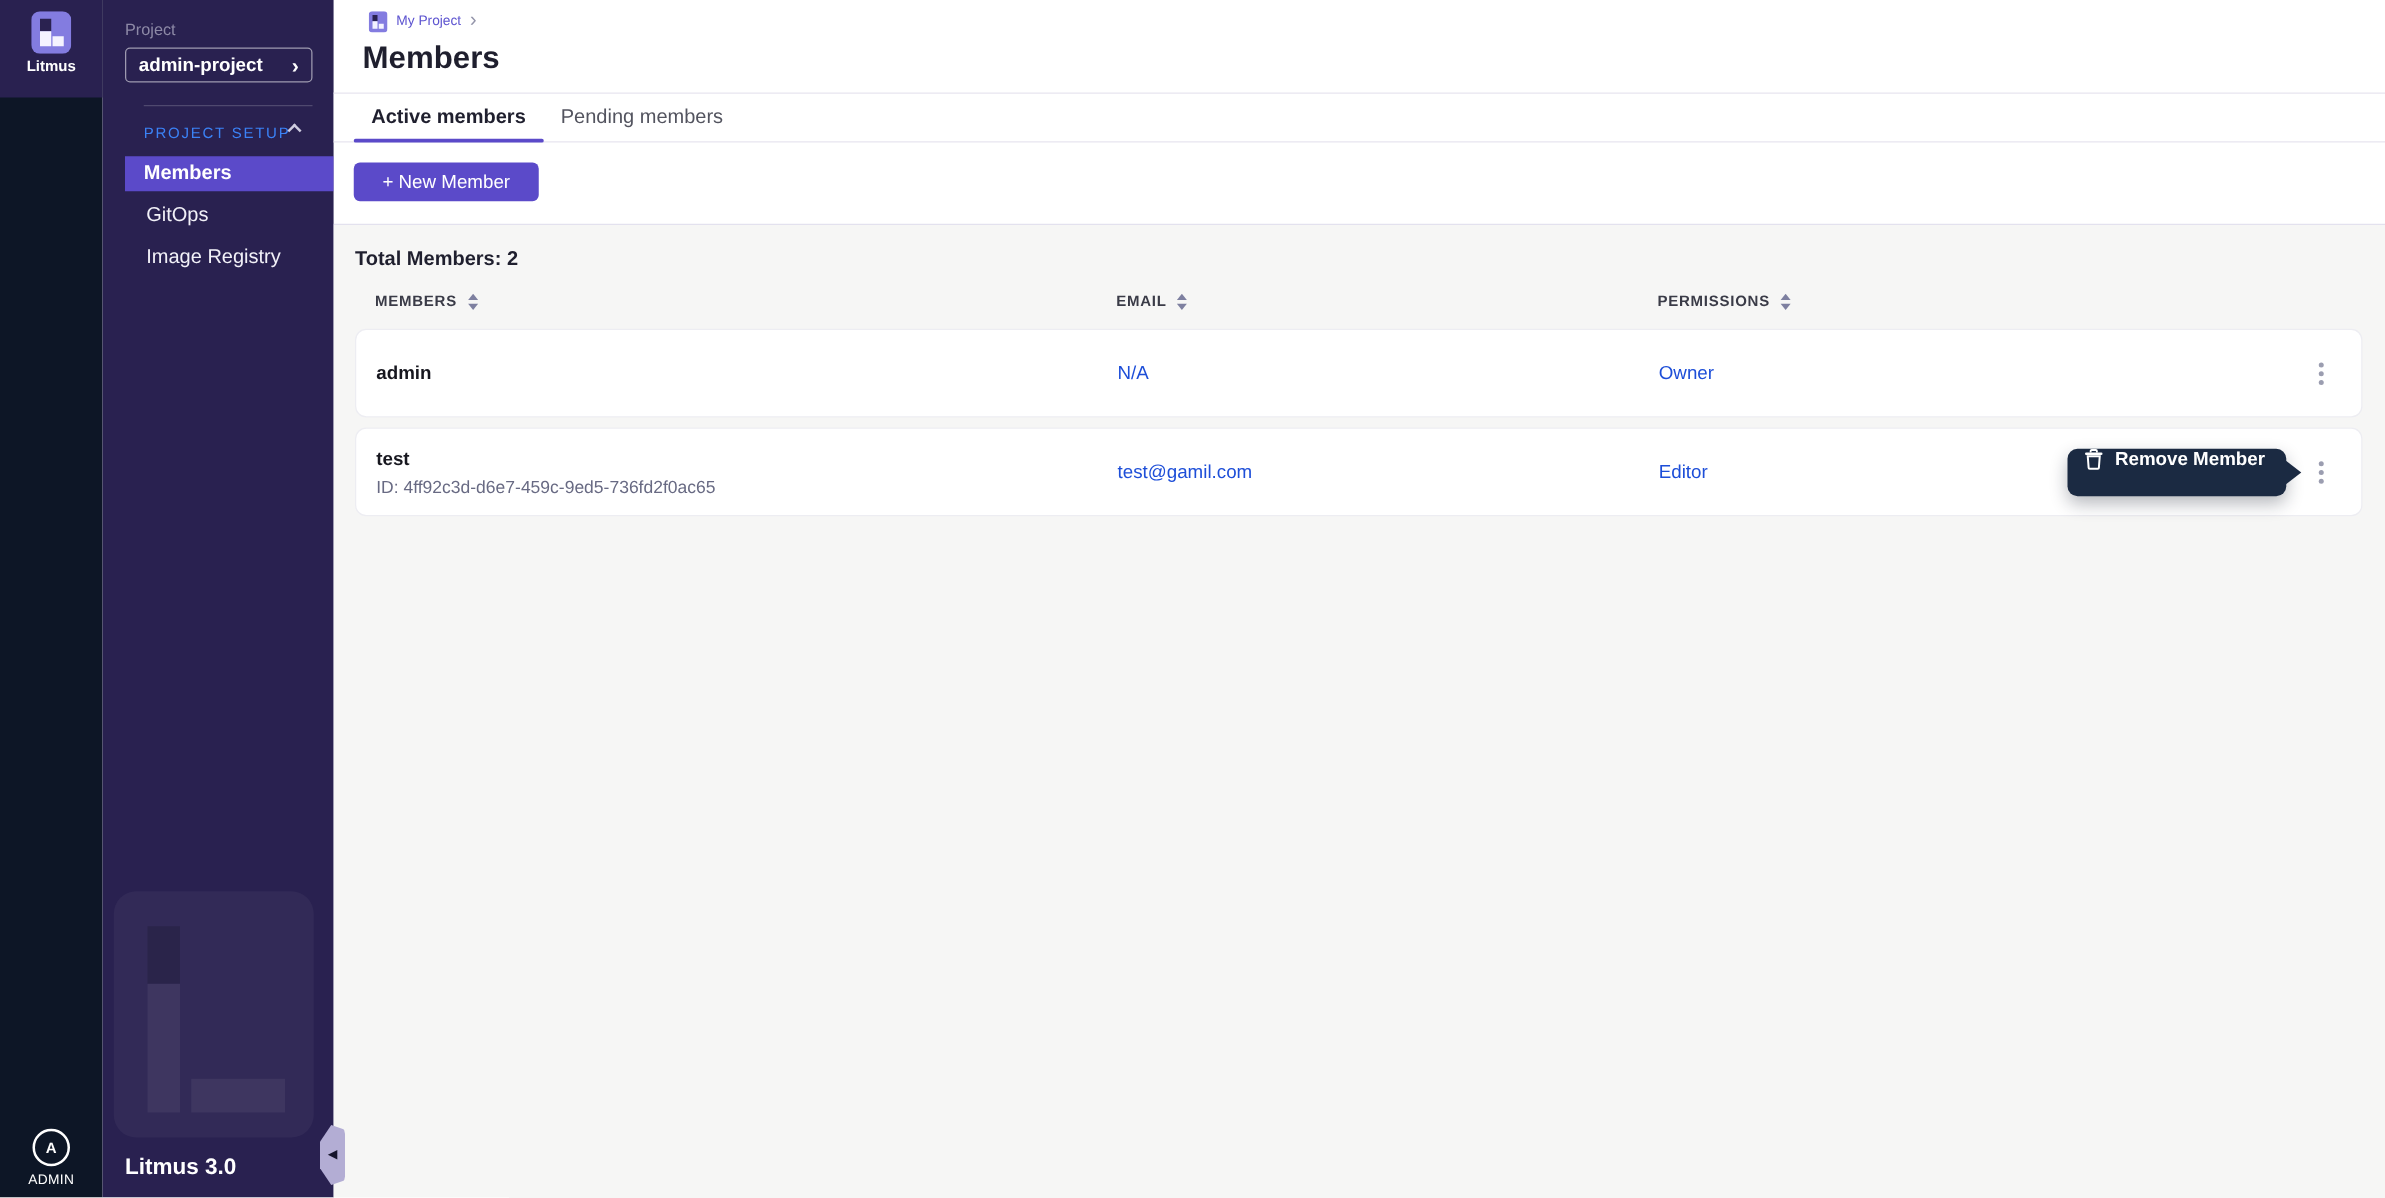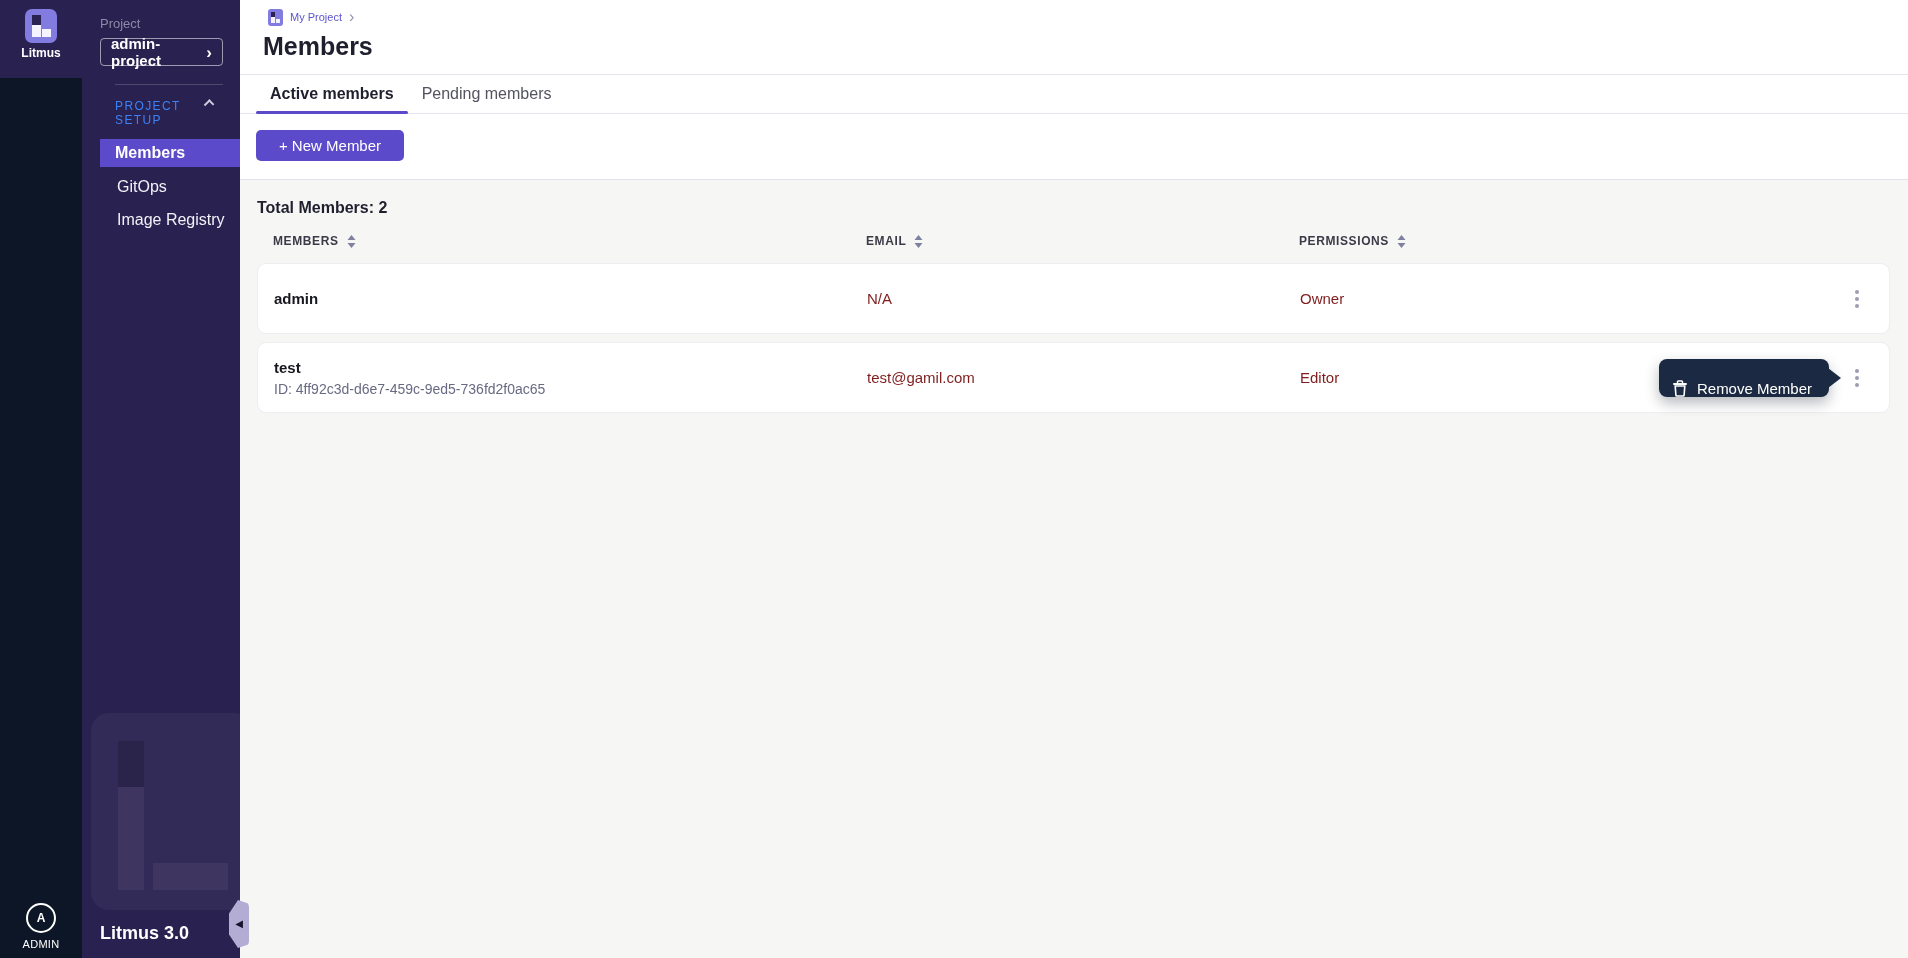--- a/index.html
+++ b/index.html
@@ -10,21 +10,21 @@
   
   .rail { width:82px; background:#0d1626; position:relative; flex-shrink:0; }
   .rail-top { height:78px; background:#292150; display:flex; flex-direction:column; align-items:center; }
   .logo { width:32px; height:34px; margin-top:9px; }
   .logo-label { color:#ffffff; font-size:12px; font-weight:bold; margin-top:3px; }
   .rail-bottom { position:absolute; bottom:8px; left:0; width:82px; display:flex; flex-direction:column; align-items:center; }
   .avatar { width:30px; height:30px; border:2px solid #ffffff; border-radius:50%; display:flex; align-items:center; justify-content:center; color:#ffffff; font-size:12px; font-weight:bold; cursor:pointer; }
   .avatar-label { color:#ffffff; font-size:11px; margin-top:5px; letter-spacing:.3px; }
 
   
-  .sidebar { width:158px; background:#292150; position:relative; flex-shrink:0; color:#f2f1f8; }
+  .sidebar { width:185px; background:#292150; position:relative; flex-shrink:0; color:#f2f1f8; }
   .project-label { margin:16px 0 0 18px; font-size:13px; color:#8d89a6; }
   .project-select { margin:7px 17px 0 18px; height:28px; border:1px solid rgba(255,255,255,.55); border-radius:4px; display:flex; align-items:center; justify-content:space-between; padding:0 10px; font-size:15px; font-weight:bold; color:#ffffff; cursor:pointer; }
   .chev-right { font-size:17px; font-weight:bold; line-height:1; }
   .nav { margin-top:12px; }
   .nav-item { height:41px; display:flex; align-items:center; padding-left:33px; font-size:16px; cursor:pointer; }
   .side-divider { height:1px; background:rgba(255,255,255,.18); margin:18px 17px 0 33px; }
   .section-head { display:flex; justify-content:space-between; padding:14px 26px 10px 33px; font-size:12px; letter-spacing:1.4px; color:#3b82f6; cursor:pointer; }
   .chevron-up { width:8px; height:8px; border-left:2px solid #cfcce0; border-top:2px solid #cfcce0; transform:rotate(45deg) translateY(2px); }
   .setup-item { height:33px; display:flex; align-items:center; padding-left:35px; font-size:16px; cursor:pointer; }
   .setup-item.active { height:28px; margin:2px 0 3px 18px; padding-left:15px; background:#5b4ac9; font-weight:bold; color:#ffffff; }
@@ -56,25 +56,25 @@
   .cols { display:grid; grid-template-columns:593px 433px auto; align-items:center; }
   .table-head { margin:17px 18px 0 17px; padding-left:16px; }
   .th { display:flex; align-items:center; gap:8px; font-size:12px; font-weight:bold; letter-spacing:.6px; color:#3a3b47; }
   .sort-btn { display:flex; cursor:pointer; background:none; border:none; padding:0; }
 
   .card { position:relative; background:#ffffff; border:1px solid #ededf2; border-radius:9px; margin:0 18px 8px 17px; height:71px; padding-left:16px; }
   .card.first { margin-top:15px; }
   .member-cell { display:flex; flex-direction:column; justify-content:center; gap:5px; }
   .member-name { font-size:15px; font-weight:bold; color:#17171f; }
   .member-id { font-size:14px; color:#686a83; }
-  .cell { font-size:15px; color:#7f1d1d; }
+  .cell { font-size:15px; color:#1d4ed8; }
   .kebab { position:absolute; right:22px; top:50%; transform:translateY(-50%); width:20px; height:28px; display:flex; flex-direction:column; align-items:center; justify-content:center; gap:3px; background:none; border:none; cursor:pointer; }
   .kebab i { width:4px; height:4px; border-radius:50%; background:#9b9db0; }
 
-  .remove-popup { position:absolute; right:60px; top:50%; transform:translateY(-50%); height:38px; background:#1b2a42; border-radius:8px; color:#ffffff; display:flex; align-items:flex-end; gap:9px; padding:0 17px 0 13px; font-size:15px; font-weight:normal; box-shadow:0 6px 14px rgba(16,24,40,.3); cursor:pointer; z-index:6; }
+  .remove-popup { position:absolute; right:60px; top:50%; transform:translateY(-50%); height:38px; background:#1b2a42; border-radius:8px; color:#ffffff; display:flex; align-items:flex-start; gap:9px; padding:0 17px 0 13px; font-size:15px; font-weight:bold; box-shadow:0 6px 14px rgba(16,24,40,.3); cursor:pointer; z-index:6; }
   .remove-popup::after { content:""; position:absolute; right:-12px; top:50%; transform:translateY(-50%); border-top:10px solid transparent; border-bottom:10px solid transparent; border-left:13px solid #1b2a42; }
 </style>
 </head>
 <body>
 
 <div class="app">
 
   <aside class="rail">
     <div class="rail-top">
       <div class="logo">

